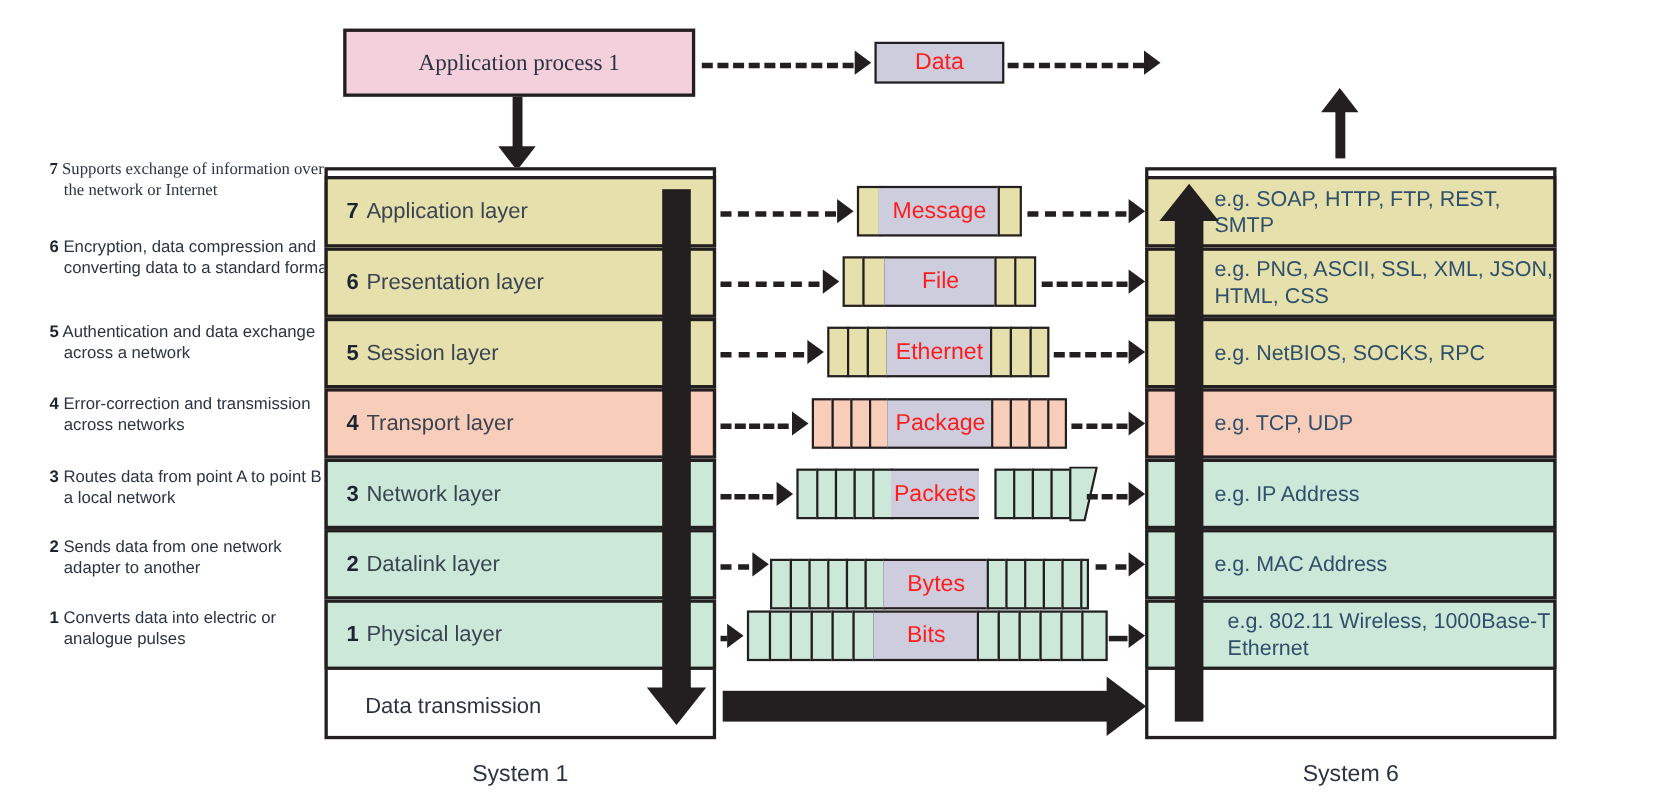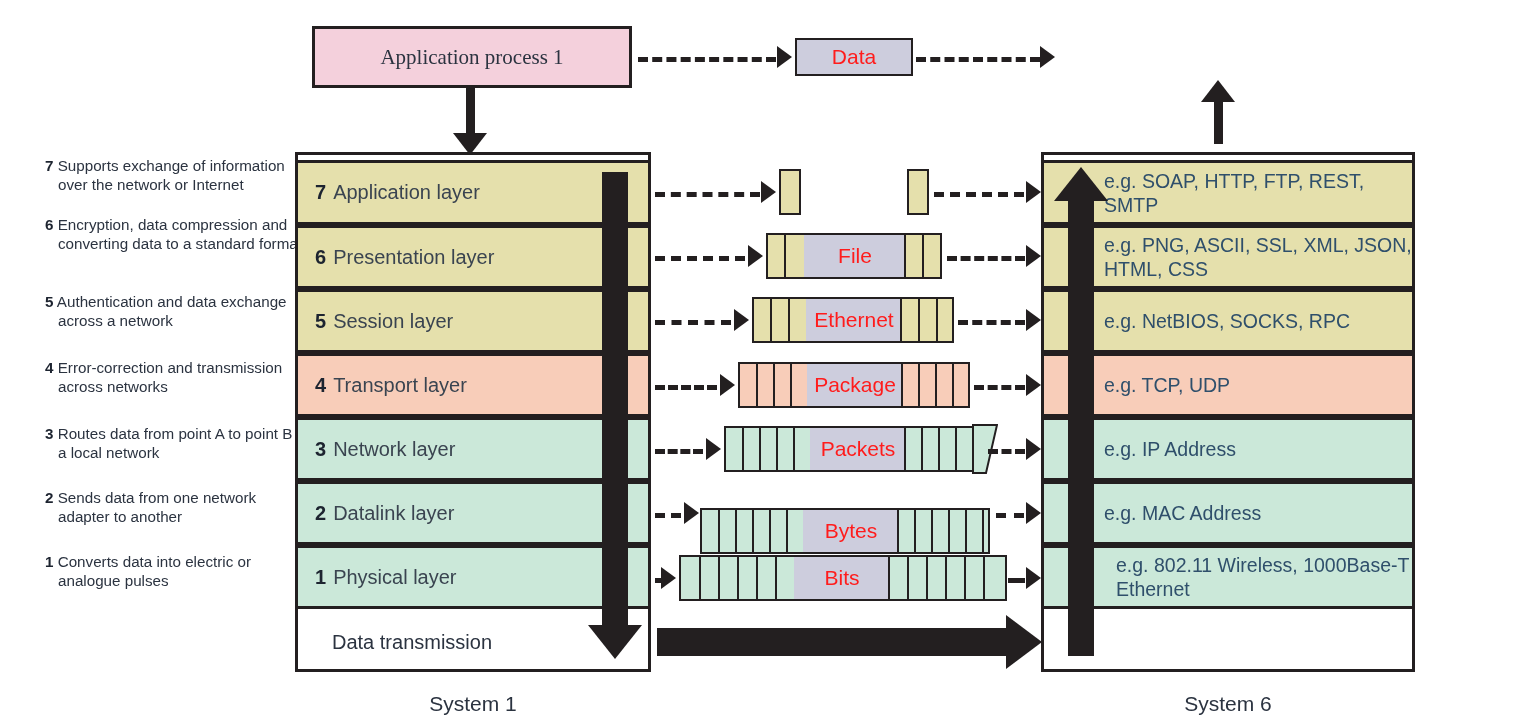--- a/index.html
+++ b/index.html
@@ -141,21 +141,21 @@
 
   <div class="dash" style="left:916px;top:57px;width:124px;"></div>
   <div class="dtip" style="left:1040px;top:46px;"></div>
 
   <div class="vline" style="left:466px;top:88px;width:9px;height:48px;"></div>
   <div class="downtip" style="left:453px;top:133px;"></div>
 
   <div class="vline" style="left:1214px;top:98px;width:9px;height:46px;"></div>
   <div class="uptip" style="left:1201px;top:80px;"></div>
 
-  <div class="desc" style="left:45px;top:156px;">
+  <div class="desc" style="left:45px;top:144px;font-family:Liberation Serif, serif;">
     <b>7</b>
     <span>Supports exchange of information over the network or Internet</span>
   </div>
   <div class="desc" style="left:45px;top:215px;">
     <b>6</b>
     <span>Encryption, data compression and converting data to a standard format</span>
   </div>
   <div class="desc" style="left:45px;top:292px;">
     <b>5</b>
     <span>Authentication and data exchange across a network</span>
@@ -210,20 +210,23 @@
 
   <div class="vline" style="left:602px;top:172px;width:26px;height:466px;"></div>
   <div class="downtip" style="left:588px;top:625px;border-left-width:27px;border-right-width:27px;border-top-width:34px;"></div>
 
   <div class="dtlabel" style="left:332px;top:631px;">Data transmission</div>
 
   <div class="dash" style="left:655px;top:192px;width:105px;"></div>
   <div class="dtip" style="left:761px;top:181px;"></div>
   <div class="pdu" style="left:779px;top:169px;width:150px;">
     <div class="seg c-yel" style="left:0;width:22px;"></div>
+    <div class="core" style="left:20px;width:110px;">
+      <span>Message</span>
+    </div>
     <div class="seg c-yel" style="left:128px;width:22px;"></div>
   </div>
   <div class="dash" style="left:934px;top:192px;width:90px;"></div>
   <div class="dtip" style="left:1026px;top:181px;"></div>
 
   <div class="dash" style="left:655px;top:256px;width:90px;"></div>
   <div class="dtip" style="left:748px;top:245px;"></div>
   <div class="pdu" style="left:766px;top:233px;width:176px;">
     <div class="seg c-yel" style="left:0;width:20px;"></div>
     <div class="seg c-yel" style="left:18px;width:22px;"></div>
@@ -271,21 +274,21 @@
   <div class="dtip" style="left:1026px;top:374px;"></div>
 
   <div class="dash" style="left:655px;top:449px;width:48px;"></div>
   <div class="dtip" style="left:706px;top:438px;"></div>
   <div class="pdu" style="left:724px;top:426px;width:262px;">
     <div class="seg c-grn" style="left:0;width:20px;"></div>
     <div class="seg c-grn" style="left:18px;width:19px;"></div>
     <div class="seg c-grn" style="left:35px;width:19px;"></div>
     <div class="seg c-grn" style="left:52px;width:19px;"></div>
     <div class="seg c-grn" style="left:69px;width:19px;"></div>
-    <div class="core" style="left:86px;width:96px;">
+    <div class="core" style="left:86px;width:80px;">
       <span>Packets</span>
     </div>
     <div class="seg c-grn" style="left:180px;width:19px;"></div>
     <div class="seg c-grn" style="left:197px;width:19px;"></div>
     <div class="seg c-grn" style="left:214px;width:19px;"></div>
     <div class="seg c-grn" style="left:231px;width:19px;"></div>
     <div class="seg c-grn" style="left:248px;width:24px;border:none;background:#cbe8d9;clip-path:polygon(0 0,100% 0,58% 100%,0 100%);border-left:2px solid #231f20;"></div>
     <svg width="26" height="50" style="position:absolute;left:248px;top:-2px;">
       <polygon points="1,1 25,1 14,49 1,49" fill="#cbe8d9" stroke="#231f20" stroke-width="2"></polygon>
     </svg>

